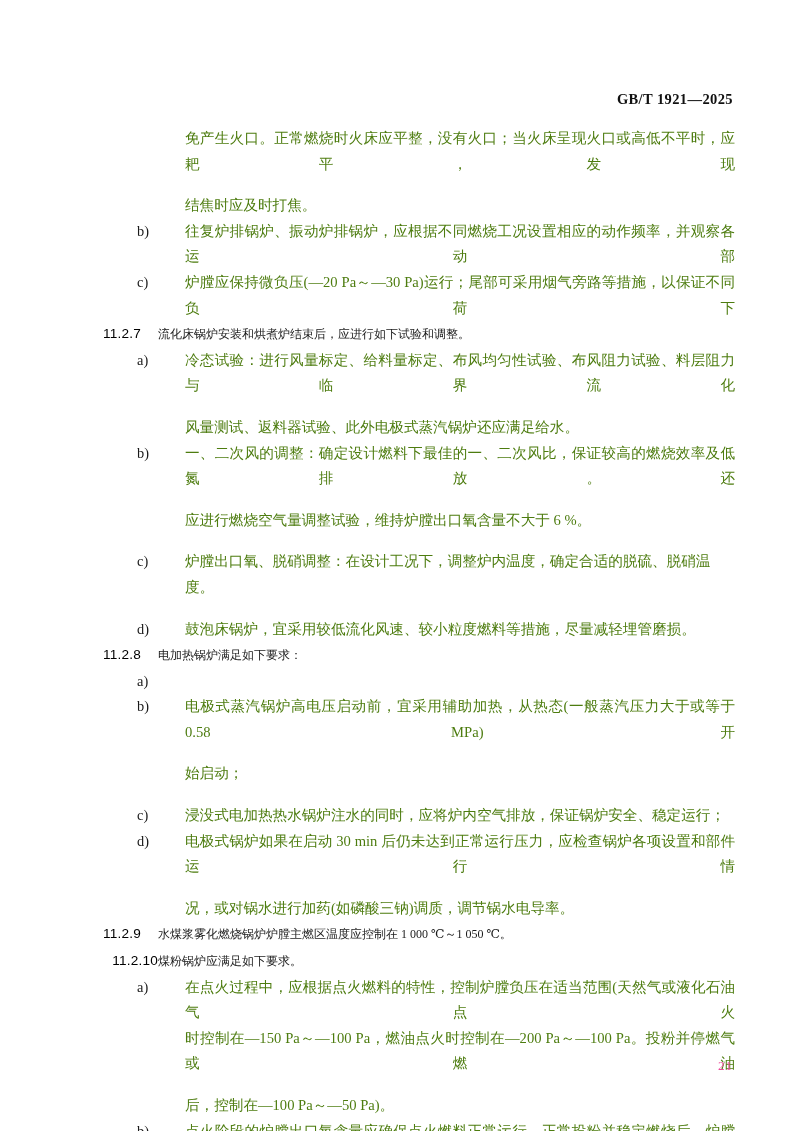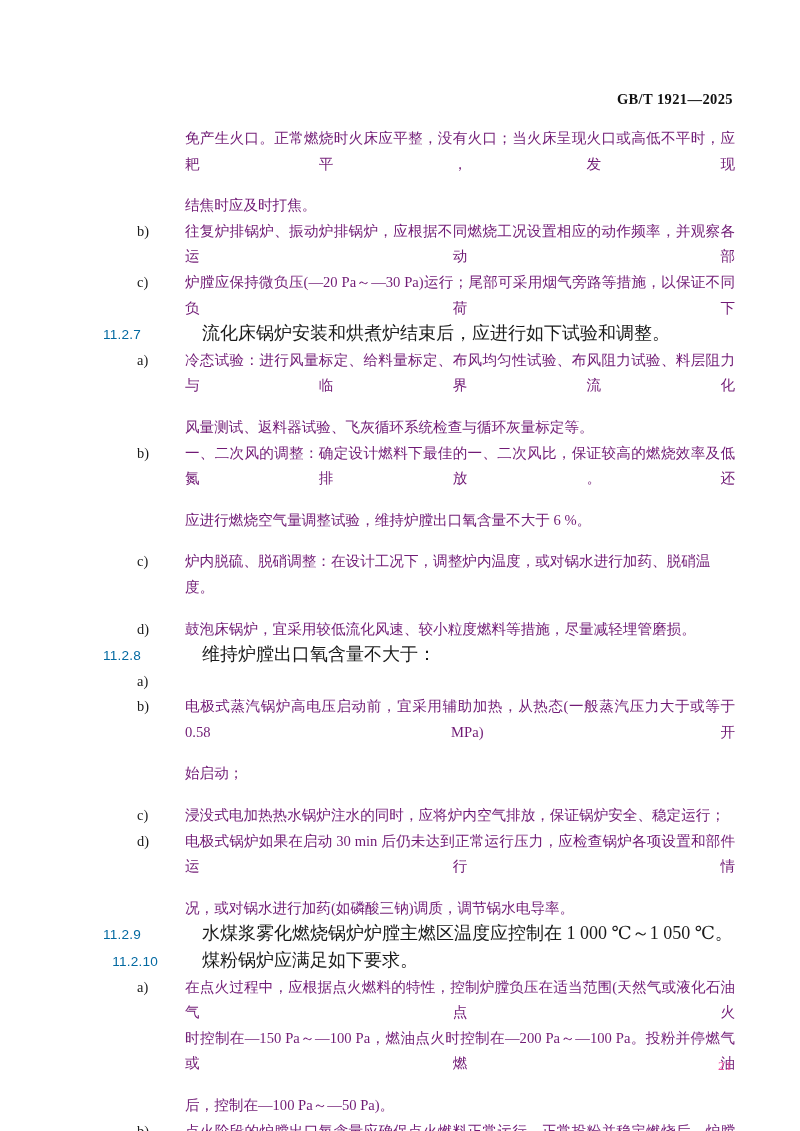--- a/index.html
+++ b/index.html
@@ -56,45 +56,44 @@
     position: relative;
     margin: 0;
     padding: 0;
   }
 
   
   .line {
     font-size: 14.6px;
     line-height: 25.6px;
     white-space: pre-wrap;
-    color: #701a75;
+    color: #4d7c0f;
     font-family: "Liberation Serif", "DejaVu Serif", serif;
   }     
   .ind-2  { margin-left: 82px; }     
 
   
   .clause {
     display: flex;
     align-items: baseline;
   }
   .clause > .num {
     flex: 0 0 auto;
     font-family: "Liberation Sans", "DejaVu Sans", sans-serif;
     font-size: 13.6px;
     line-height: 25.6px;
-    color: #0369a1;
+    color: #000000;
     letter-spacing: 0.2px;
   }
   .clause > .num.w3 { width: 55px; }
   .clause > .num.w4 { width: 55px; text-align: right; }
   .clause > .txt {
     flex: 1 1 auto;
-    font-size: 18px;
-    line-height: 25.6px;
-    margin-left: 44px;
+    font-size: 12px;
+    line-height: 25.6px;
   }
 
   
   .item {
     display: flex;
     align-items: baseline;
   }
   .item > .mark {
     flex: 0 0 auto;
     width: 48px;
@@ -165,49 +164,49 @@
 
     <div class="clause">
       <span class="num w3">11.2.7</span>
       <span class="txt">流化床锅炉安装和烘煮炉结束后，应进行如下试验和调整。</span>
     </div>
 
     <div class="item">
       <span class="mark">a)</span>
       <span class="txt">
         <span class="line jfull" style="display:block">冷态试验：进行风量标定、给料量标定、布风均匀性试验、布风阻力试验、料层阻力与临界流化</span>
-        <span class="line jlast" style="display:block">风量测试、返料器试验、飞灰循环系统检查与循环灰量标定等。</span>
+        <span class="line jlast" style="display:block">风量测试、返料器试验、此外电极式蒸汽锅炉还应满足给水。</span>
       </span>
     </div>
 
     <div class="item">
       <span class="mark">b)</span>
       <span class="txt">
         <span class="line jfull" style="display:block">一、二次风的调整：确定设计燃料下最佳的一、二次风比，保证较高的燃烧效率及低氮排放。还</span>
         <span class="line jlast" style="display:block">应进行燃烧空气量调整试验，维持炉膛出口氧含量不大于 6 %。</span>
       </span>
     </div>
 
     <div class="item">
       <span class="mark">c)</span>
       <span class="txt">
-        <span class="line jlast" style="display:block">炉内脱硫、脱硝调整：在设计工况下，调整炉内温度，或对锅水进行加药、脱硝温度。</span>
+        <span class="line jlast" style="display:block">炉膛出口氧、脱硝调整：在设计工况下，调整炉内温度，确定合适的脱硫、脱硝温度。</span>
       </span>
     </div>
 
     <div class="item">
       <span class="mark">d)</span>
       <span class="txt">
         <span class="line jlast" style="display:block">鼓泡床锅炉，宜采用较低流化风速、较小粒度燃料等措施，尽量减轻埋管磨损。</span>
       </span>
     </div>
 
     <div class="clause">
       <span class="num w3">11.2.8</span>
-      <span class="txt">维持炉膛出口氧含量不大于：</span>
+      <span class="txt">电加热锅炉满足如下要求：</span>
     </div>
 
     <div class="item">
       <span class="mark">a)</span>
     </div>
 
     <div class="item">
       <span class="mark">b)</span>
       <span class="txt">
         <span class="line jfull" style="display:block">电极式蒸汽锅炉高电压启动前，宜采用辅助加热，从热态(一般蒸汽压力大于或等于 0.58 MPa)开</span>

